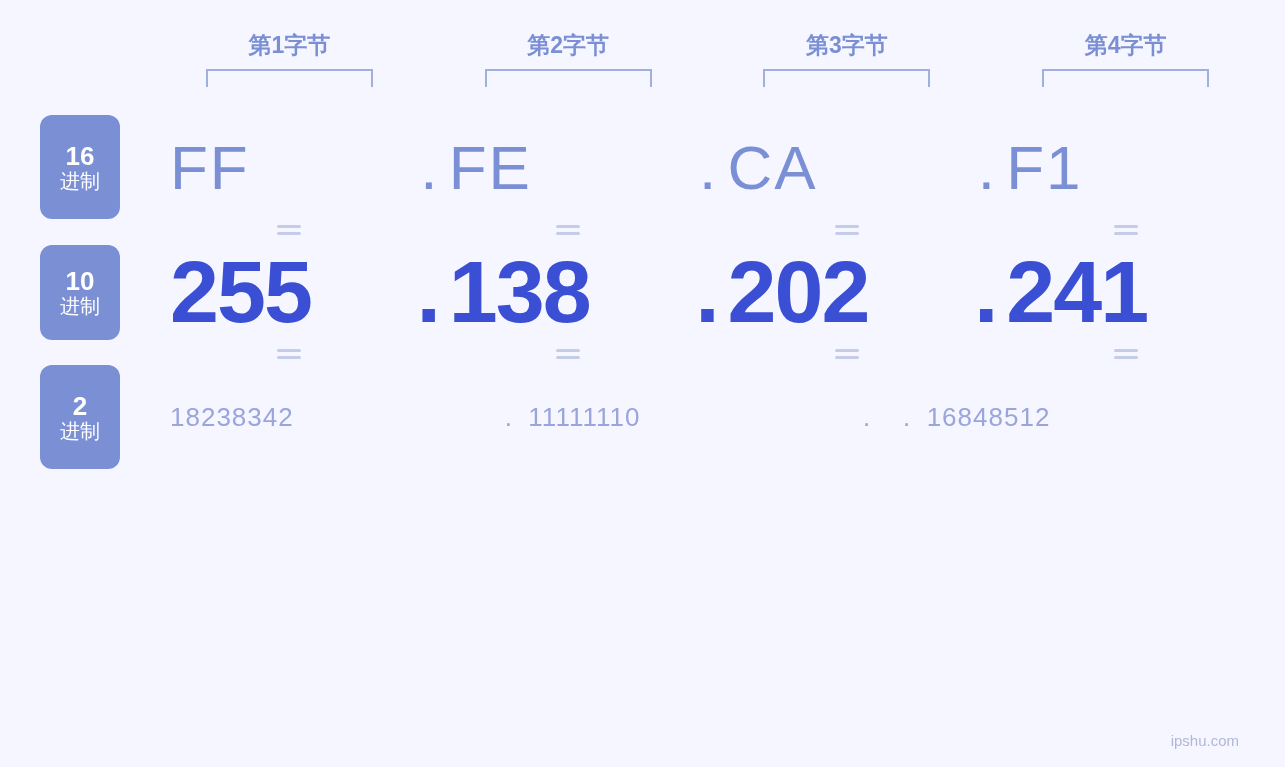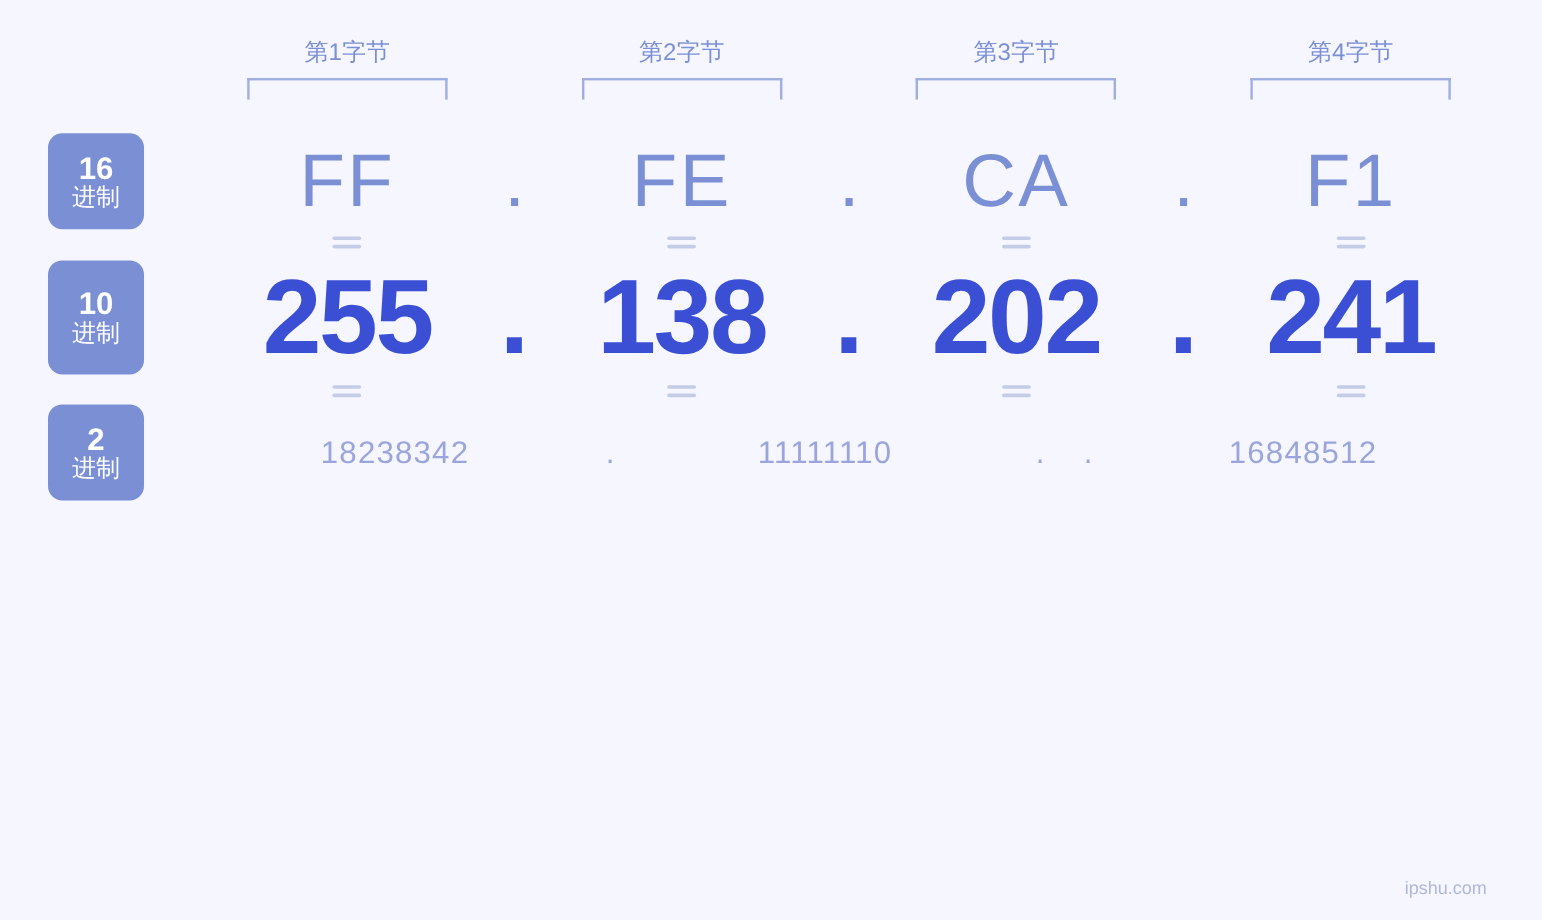--- a/index.html
+++ b/index.html
@@ -31,38 +31,38 @@
 
     .byte-column {
       flex: 1;
       display: flex;
       flex-direction: column;
       align-items: center;
     }
 
     .byte-label {
       color: #7b8fd4;
-      font-size: 20px;
-      font-weight: normal;
+      font-size: 23px;
+      font-weight: bold;
       margin-bottom: 8px;
       text-align: right;
     }
 
     .bracket {
       width: 70%;
       height: 18px;
       border-top: 2px solid #a0aee0;
       border-left: 2px solid #a0aee0;
       border-right: 2px solid #a0aee0;
     }
 
     
     .row-badge {
       width: 80px;
-      height: 80px;
+      height: 104px;
       background: #7b8fd4;
       border-radius: 12px;
       display: flex;
       flex-direction: column;
       align-items: center;
       justify-content: center;
       color: white;
       flex-shrink: 0;
     }
 
@@ -93,21 +93,21 @@
     .values-container {
       flex: 1;
       display: flex;
       align-items: center;
     }
 
     .value-cell {
       flex: 1;
       display: flex;
       align-items: center;
-      justify-content: center;
+      justify-content: flex-start;
     }
 
     .dot-cell {
       width: 40px;
       display: flex;
       align-items: center;
       justify-content: center;
     }
 
     

